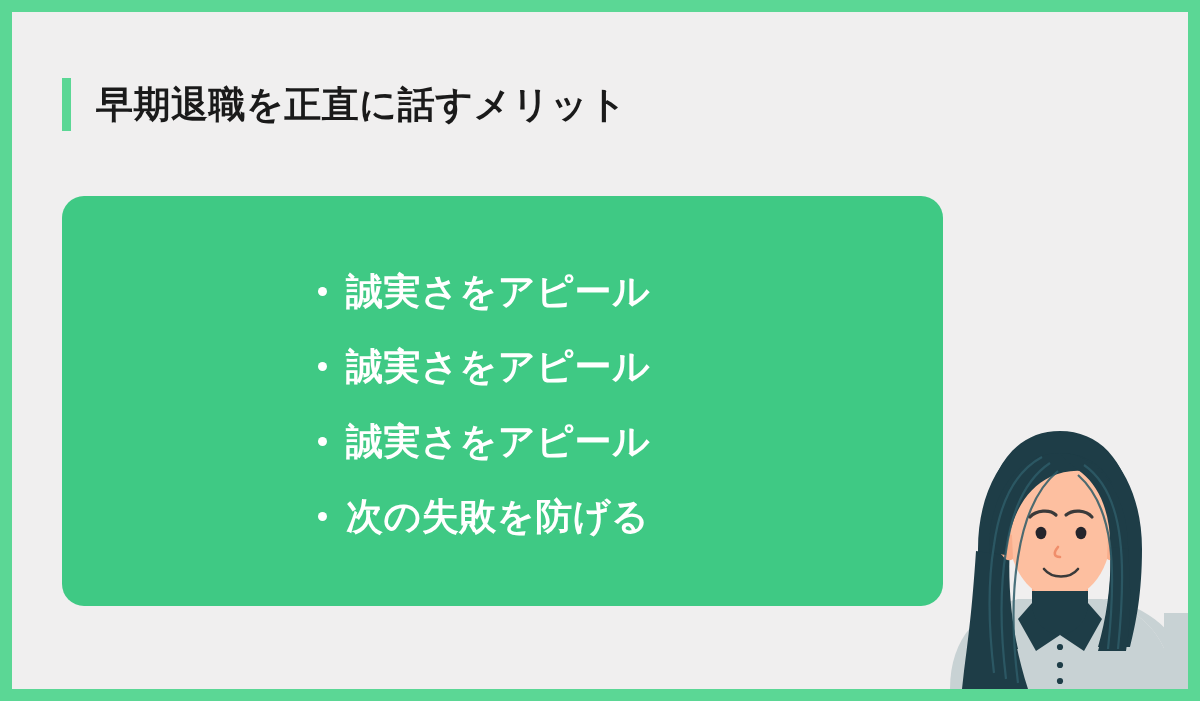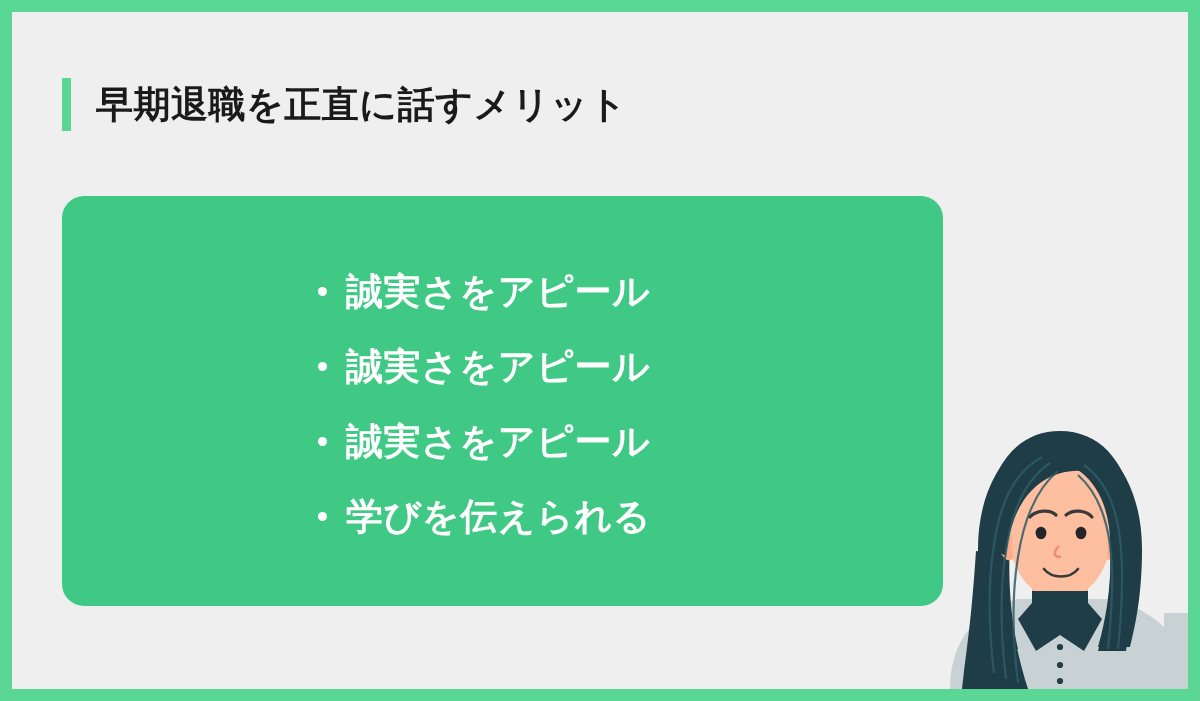--- a/index.html
+++ b/index.html
@@ -118,21 +118,21 @@
         <li class="bullet-item">
           <span class="bullet-dot"></span>
           <span class="bullet-label">誠実さをアピール</span>
         </li>
         <li class="bullet-item">
           <span class="bullet-dot"></span>
           <span class="bullet-label">誠実さをアピール</span>
         </li>
         <li class="bullet-item">
           <span class="bullet-dot"></span>
-          <span class="bullet-label">学びを伝えられる</span>
+          <span class="bullet-label">次の失敗を防げる</span>
         </li>
       </ul>
     </div>
 
     <div id="illustration">
       <svg viewBox="0 0 256 266" xmlns="http://www.w3.org/2000/svg">
         <defs>
           <clipPath id="frameClip">
               <rect x="0" y="0" width="256" height="266"></rect>
             </clipPath>

